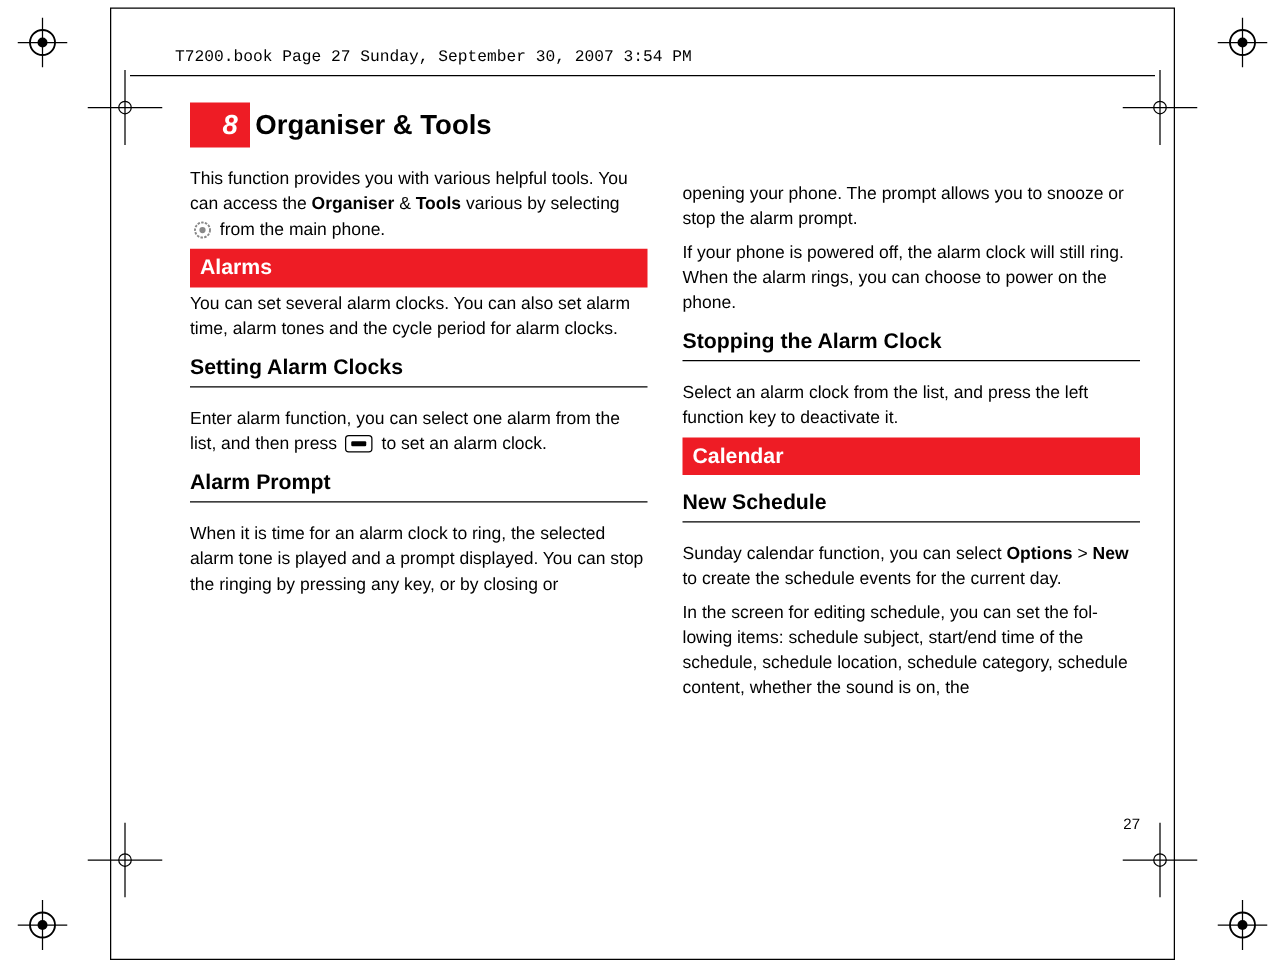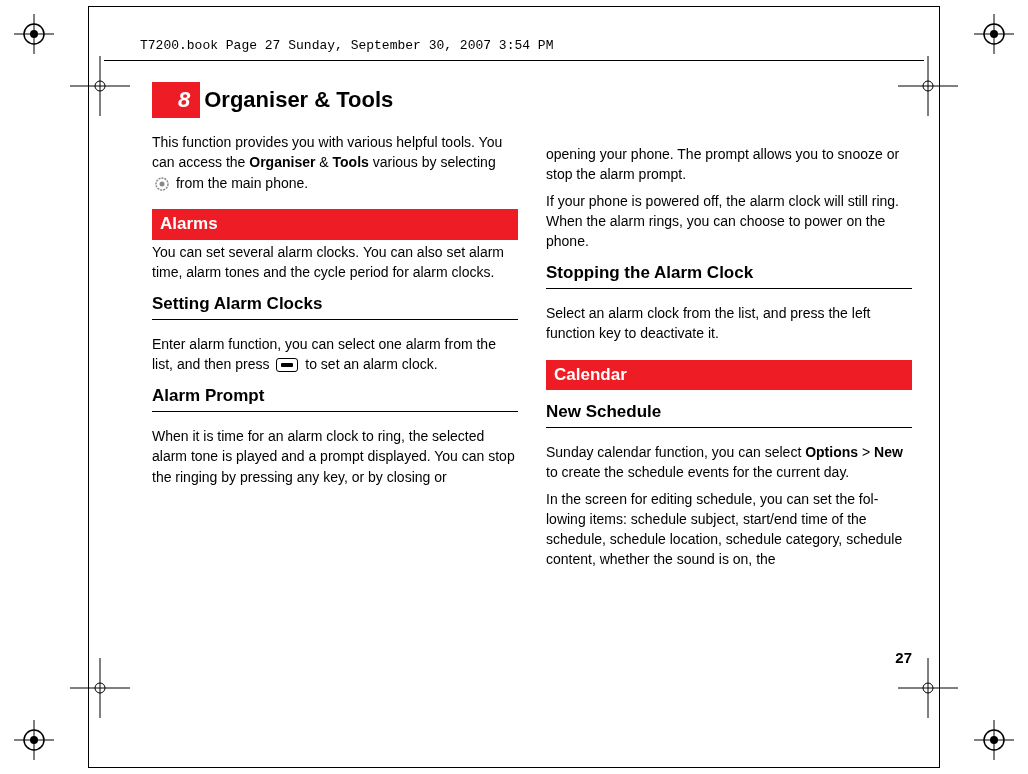--- a/index.html
+++ b/index.html
@@ -91,21 +91,21 @@
     font-size: 22px;
     font-weight: bold;
     color: #000;
   }
   .section-bar {
     background: #ee1c25;
     color: #fff;
     font-weight: bold;
     font-size: 17px;
     padding: 3px 8px;
-    margin-top: 16px;
+    margin-top: 6px;
     margin-bottom: 2px;
   }
   .subhead {
     font-size: 17px;
     font-weight: bold;
     margin-top: 10px;
     margin-bottom: 14px;
     border-bottom: 1px solid #000;
     padding-bottom: 2px;
   }
@@ -133,22 +133,22 @@
   .gear-icon {
     display: inline-block;
     vertical-align: middle;
     width: 16px; height: 16px;
     margin: 0 2px;
   }
   .page-num {
     position: absolute;
     right: 116px;
     bottom: 108px;
-    font-weight: bold;
-    font-size: 15px;
+    font-weight: normal;
+    font-size: 12px;
   }
 </style>
 </head>
 <body>
 
 <div class="crop-mark cm-tl">
   <svg viewBox="0 0 40 40">
       <circle cx="20" cy="20" r="10" fill="none" stroke="#000" stroke-width="1.5"></circle>
       <line x1="20" y1="0" x2="20" y2="40" stroke="#000"></line>
       <line x1="0" y1="20" x2="40" y2="20" stroke="#000"></line>

